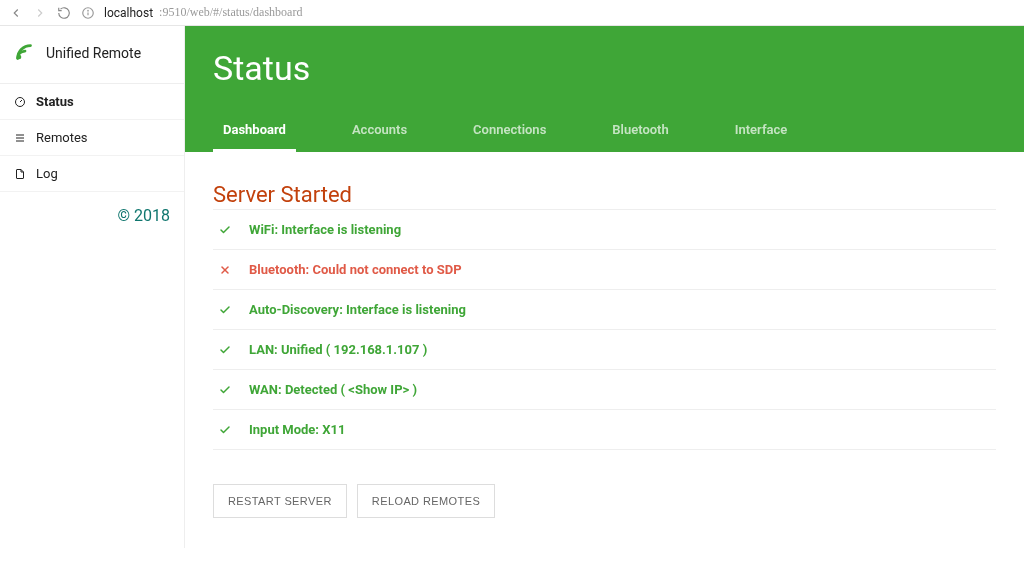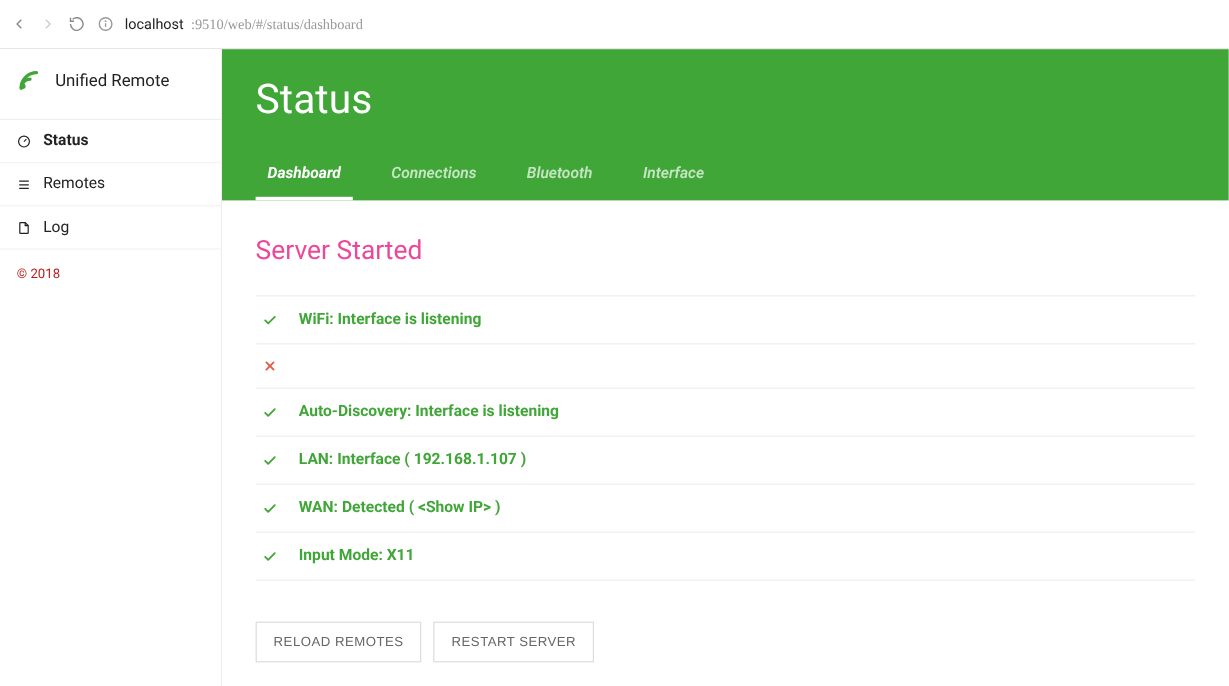--- a/index.html
+++ b/index.html
@@ -1,49 +1,49 @@
 <!DOCTYPE html>
 <html><head>
   <meta charset="utf-8">
   <style>
     * { margin: 0; padding: 0; box-sizing: border-box; }
     body { font-family: -apple-system, BlinkMacSystemFont, "Segoe UI", Roboto, Helvetica, Arial, sans-serif; font-size: 13px; color: #222; background: #fff; }
 
     
-    .browser-bar { display: flex; align-items: center; height: 41px; padding: 0 8px; gap: 8px; border-bottom: 1px solid #e6e6e6; color: #555; }
+    .browser-bar { display: flex; align-items: center; height: 26px; padding: 0 8px; gap: 8px; border-bottom: 1px solid #e6e6e6; color: #555; }
     .nav-btn { color: #888; display: inline-flex; align-items: center; justify-content: center; width: 16px; height: 16px; cursor: pointer; }
     .nav-btn svg { width: 14px; height: 14px; stroke: currentColor; fill: none; stroke-width: 2; }
     .url-wrap { display: flex; align-items: center; gap: 6px; color: #666; font-size: 12px; }
     .url-host { color: #222; }
     .url-path { color: #999; font-family: Liberation Serif, serif; }
 
     
     .app { display: flex; width: 1024px; }
     .sidebar { width: 185px; min-width: 185px; border-right: 1px solid #eee; background: #fff; }
     .brand { display: flex; align-items: center; gap: 10px; padding: 14px 12px 18px 14px; }
     .brand-icon svg { width: 22px; height: 22px; }
     .brand-text { font-size: 14px; color: #222; }
 
     .side-nav { border-top: 1px solid #eee; }
     .side-item { display: flex; align-items: center; gap: 10px; padding: 10px 14px; font-size: 13px; color: #222; border-bottom: 1px solid #f2f2f2; cursor: pointer; }
     .side-item.active { font-weight: 700; }
     .side-item .sic svg { width: 12px; height: 12px; display: block; }
-    .side-footer { padding: 14px; color: #b91c1c; font-size: 11px; }
+    .side-footer { padding: 14px; color: #0f766e; font-size: 16px; text-align: right; }
 
     
     .main { flex: 1; background: #fff; }
     .hero { background: #3a9d23;  background: #3fa637; padding: 22px 28px 0 28px; color: #fff; }
     .hero-title { font-size: 34px; font-weight: 400; margin-bottom: 26px; }
-    .tabs { display: flex; gap: 22px; font-style: italic; }
+    .tabs { display: flex; gap: 46px; }
     .tab { padding: 8px 10px 12px 10px; font-size: 13px; color: rgba(255,255,255,0.85); cursor: pointer; border-bottom: 3px solid transparent; font-weight: 700; }
     .tab.active { color: #fff; border-bottom-color: #fff; }
     .tab:not(.active) { color: rgba(255,255,255,0.7); font-weight: 600; }
 
     .content { padding: 30px 28px; }
-    .section-title { font-size: 22px; font-weight: 400; margin-bottom: 24px; color: #ec4899; }
+    .section-title { font-size: 22px; font-weight: 400; margin-bottom: 2px; color: #c2410c; }
 
     .status-list { border-top: 1px solid #eee; }
     .status-row { display: flex; align-items: center; gap: 18px; padding: 12px 6px; border-bottom: 1px solid #eee; font-size: 13px; font-weight: 700; }
     .status-row.ok { color: #3fa637; }
     .status-row.err { color: #e05a47; }
     .sicon svg { width: 12px; height: 12px; display: block; }
 
     .actions { margin-top: 34px; display: flex; gap: 10px; }
     .btn { border: 1px solid #ddd; background: #fff; padding: 10px 14px; font-size: 11px; letter-spacing: 0.4px; color: #666; cursor: pointer; text-transform: uppercase; }
   </style>
@@ -124,20 +124,21 @@
         </div>
       </nav>
     <div class="side-footer">© 2018</div>
   </aside>
 
   <main class="main">
     <div class="hero" style="background:#3fa637">
       <div class="hero-title">Status</div>
       <div class="tabs" id="tabs">
           <div class="tab active">Dashboard</div>
+          <div class="tab">Accounts</div>
           <div class="tab">Connections</div>
           <div class="tab">Bluetooth</div>
           <div class="tab">Interface</div>
         </div>
     </div>
 
     <div class="content">
       <div class="section-title">Server Started</div>
       <div class="status-list" id="status-list">
           <div class="status-row ok">
@@ -148,53 +149,54 @@
             </span>
             <span>WiFi: Interface is listening</span>
           </div>
           <div class="status-row err">
             <span class="sicon">
               <svg viewBox="0 0 24 24" fill="none" stroke="currentColor" stroke-width="3" stroke-linecap="round">
                 <line x1="6" y1="6" x2="18" y2="18"></line>
                 <line x1="18" y1="6" x2="6" y2="18"></line>
               </svg>
             </span>
+            <span>Bluetooth: Could not connect to SDP</span>
           </div>
           <div class="status-row ok">
             <span class="sicon">
               <svg viewBox="0 0 24 24" fill="none" stroke="currentColor" stroke-width="3" stroke-linecap="round" stroke-linejoin="round">
                 <polyline points="4 12 9 17 20 6"></polyline>
               </svg>
             </span>
             <span>Auto-Discovery: Interface is listening</span>
           </div>
           <div class="status-row ok">
             <span class="sicon">
               <svg viewBox="0 0 24 24" fill="none" stroke="currentColor" stroke-width="3" stroke-linecap="round" stroke-linejoin="round">
                 <polyline points="4 12 9 17 20 6"></polyline>
               </svg>
             </span>
-            <span>LAN: Interface ( 192.168.1.107 )</span>
+            <span>LAN: Unified ( 192.168.1.107 )</span>
           </div>
           <div class="status-row ok">
             <span class="sicon">
               <svg viewBox="0 0 24 24" fill="none" stroke="currentColor" stroke-width="3" stroke-linecap="round" stroke-linejoin="round">
                 <polyline points="4 12 9 17 20 6"></polyline>
               </svg>
             </span>
             <span>WAN: Detected ( &lt;Show IP&gt; )</span>
           </div>
           <div class="status-row ok">
             <span class="sicon">
               <svg viewBox="0 0 24 24" fill="none" stroke="currentColor" stroke-width="3" stroke-linecap="round" stroke-linejoin="round">
                 <polyline points="4 12 9 17 20 6"></polyline>
               </svg>
             </span>
             <span>Input Mode: X11</span>
           </div>
         </div>
       <div class="actions">
+        <button class="btn">RESTART SERVER</button>
         <button class="btn">RELOAD REMOTES</button>
-        <button class="btn">RESTART SERVER</button>
       </div>
     </div>
   </main>
 </div>
 
 </body></html>

